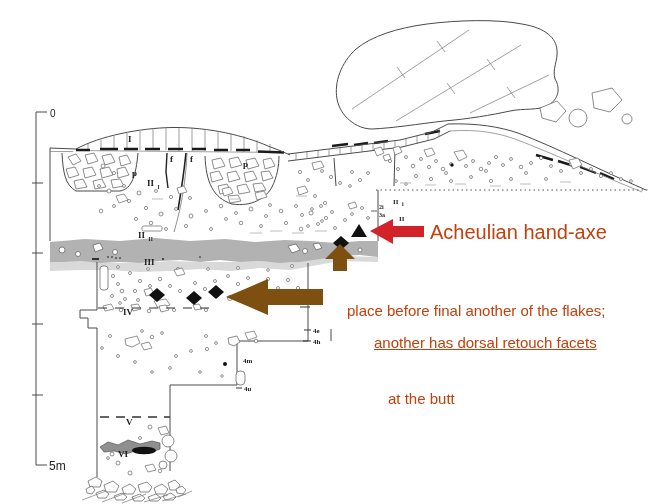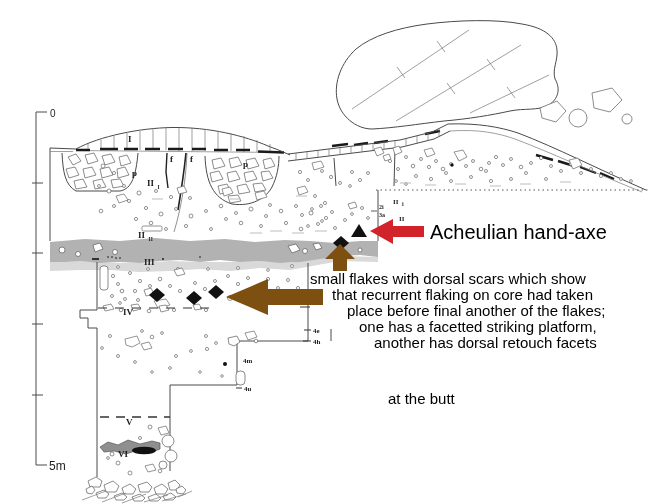--- a/index.html
+++ b/index.html
@@ -2,21 +2,21 @@
 <html><head>
 <meta charset="utf-8">
 <style>
   html,body{margin:0;padding:0;}
   body{
     width:660px;height:504px;background:#ffffff;position:relative;overflow:hidden;
     font-family:"Liberation Sans", sans-serif;
   }
   #stage{position:absolute;left:0;top:0;width:660px;height:504px;}
   svg{position:absolute;left:0;top:0;}
-  .ann{position:absolute;white-space:nowrap;color:#000000;}
+  .ann{position:absolute;white-space:nowrap;color:#c2410c;}
   .handaxe{font-size:20px;letter-spacing:0px;}
   .flk{font-size:15px;line-height:16px;}
   text{fill:#1d1d1d;}
   .lyr{font-family:"Liberation Serif", serif;font-weight:bold;font-size:9px;}
   .lyr-sub{font-family:"Liberation Serif", serif;font-weight:bold;font-size:5.5px;}
   .tiny{font-family:"Liberation Serif", serif;font-weight:bold;font-size:7px;}
   .micro{font-family:"Liberation Serif", serif;font-weight:bold;font-size:6px;}
   .scl0{font-size:10px;}
   .scl5{font-size:12px;}
   .ln{stroke:#4a4a4a;stroke-width:1;fill:none;}
@@ -452,19 +452,16 @@
     <text class="tiny" x="399" y="221">II</text>
     <path d="M304,330 L311,330 M303,341 L311,341 M236,388 L242,388" stroke="#333" stroke-width="1"></path>
     <text class="tiny" x="313" y="333">4e</text>
     <text class="tiny" x="313" y="344">4h</text>
     <text class="tiny" x="243" y="363">4m</text>
     <text class="tiny" x="244" y="391">4u</text>
   </g>
 </svg>
 
 <div class="ann handaxe" style="left:430px;top:221px;">Acheulian hand-axe</div>
-<div class="ann flk" style="left:310px;top:271px;">small flakes with dorsal scars which show</div>
-<div class="ann flk" style="left:332px;top:287px;">that recurrent flaking on core had taken</div>
 <div class="ann flk" style="left:347px;top:303px;">place before final another of the flakes;</div>
-<div class="ann flk" style="left:359px;top:319px;">one has a facetted striking platform,</div>
-<div class="ann flk" style="left:374px;top:335px;">another has dorsal retouch facets</div>
+<div class="ann flk" style="left:374px;top:335px;text-decoration:underline;">another has dorsal retouch facets</div>
 <div class="ann flk" style="left:388px;top:351px;margin-top:40px;">at the butt</div>
 </div>
 
 </body></html>

